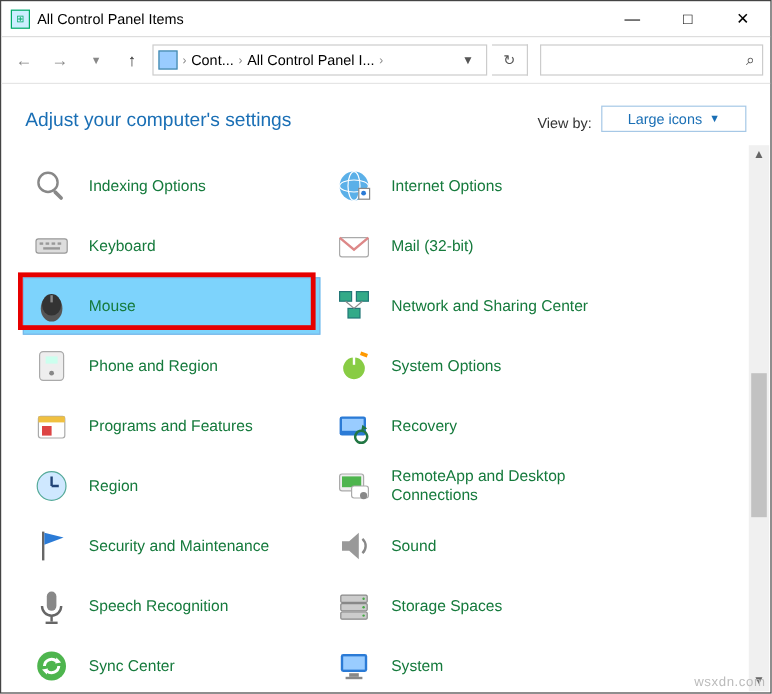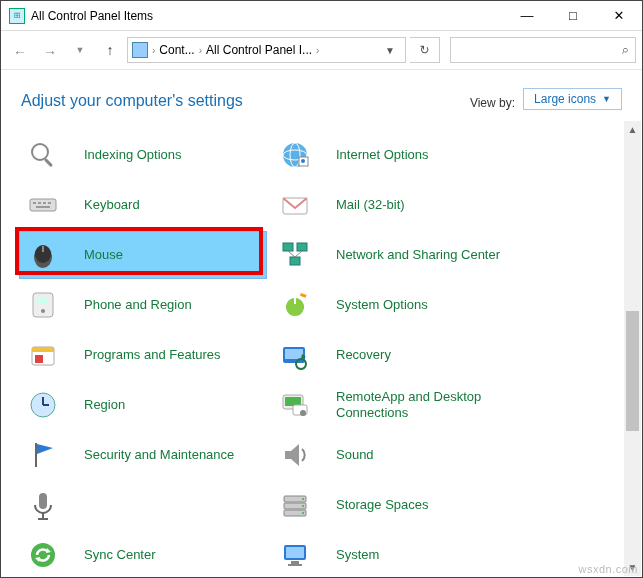--- a/index.html
+++ b/index.html
@@ -84,21 +84,21 @@
     display:flex;align-items:flex-end;
     padding: 18px 20px 12px 20px;
   }
   .headerrow .heading {
     color:#1a6fb5; font-size:16px;
   }
   .headerrow .spacer{flex:1;}
   .viewby-label{color:#333;font-size:12px;margin-right:8px;}
   .viewby {
     border:1px solid #a6c8e6;
-    padding:3px 10px;
+    padding:3px 21px;
     color:#1a6fb5; font-size:12px;
     display:flex;align-items:center;gap:6px;
   }
 
   
   .itemsarea {
     position:absolute;
     top:120px; bottom:0; left:0; right:18px;
     padding: 10px 10px 10px 18px;
     overflow:hidden;
@@ -106,21 +106,21 @@
   .grid {
     display:grid;
     grid-template-columns: 248px 248px;
     grid-auto-rows: 48px;
     column-gap: 4px;
     row-gap: 2px;
   }
   .item {
     display:flex;align-items:center;
     padding:4px 6px;
-    gap:24px;
+    gap:14px;
     border:1px solid transparent;
     cursor:default;
   }
   .item .icon {
     width:34px;height:34px;flex:0 0 34px;
     display:flex;align-items:center;justify-content:center;
   }
   .item svg { width:32px;height:32px; }
   .item .label {
     color:#157a3c; font-size:13px;
@@ -311,20 +311,21 @@
           </svg>
         </div>
         <div class="label">Sound</div>
       </div>
       <div class="item">
         <div class="icon">
           <svg viewBox="0 0 32 32">
             <use href="#ic-mic"></use>
           </svg>
         </div>
+        <div class="label">Speech Recognition</div>
       </div>
       <div class="item">
         <div class="icon">
           <svg viewBox="0 0 32 32">
             <use href="#ic-storage"></use>
           </svg>
         </div>
         <div class="label">Storage Spaces</div>
       </div>
       <div class="item">

